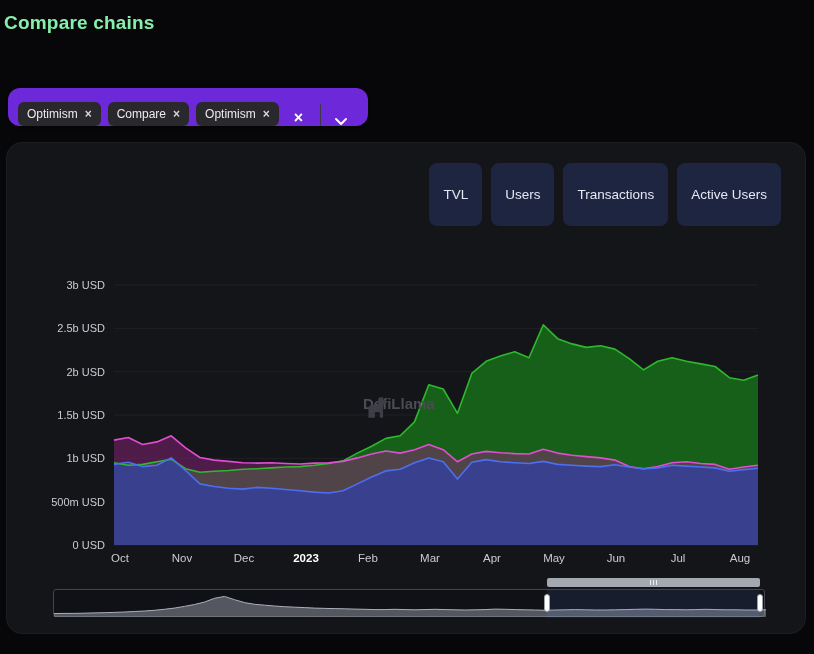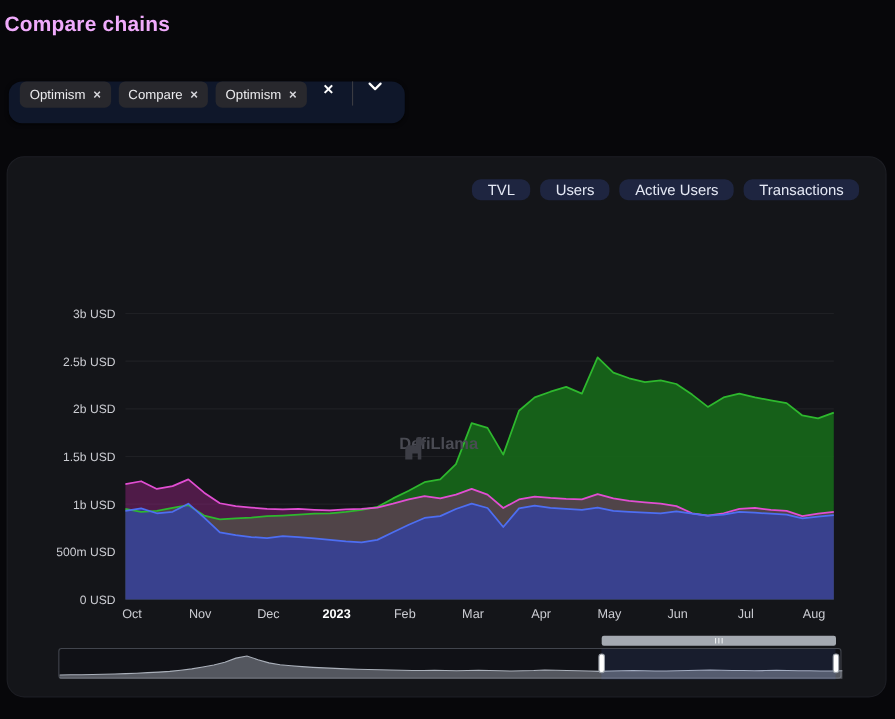--- a/index.html
+++ b/index.html
@@ -6,27 +6,27 @@
   html,body { width: 814px; height: 654px; }
   body {
     background: #07070a;
     font-family: "Liberation Sans", sans-serif;
     position: relative;
     overflow: hidden;
     color: #e8e8ec;
   }
   .page-title {
     position: absolute; left: 4px; top: 12px;
-    font-size: 19px; font-weight: 700; color: #f0abfc; letter-spacing: .2px;
+    font-size: 19px; font-weight: 700; color: #86efac; letter-spacing: .2px;
   }
   
   .chip-bar {
-    position: absolute; left: 8px; top: 74px; height: 38px; width: 360px;
-    background: #0f172a; border-radius: 12px;
-    display: flex; align-items: flex-start; padding: 0 10px; gap: 7px;
+    position: absolute; left: 8px; top: 88px; height: 38px; width: 360px;
+    background: #6d28d9; border-radius: 12px;
+    display: flex; align-items: flex-end; padding: 0 10px; gap: 7px;
     box-shadow: 0 1px 3px rgba(0,0,0,.5);
   }
   .chip {
     display: flex; align-items: center; gap: 7px;
     background: #28282d; border-radius: 6px; padding: 5px 9px;
     font-size: 12px; color: #ebebee; cursor: pointer; white-space: nowrap;
   }
   .chip .x { font-size: 12px; font-weight: 700; color: #d6d6db; line-height: 1; }
   .clear-btn {
     margin-left: 8px; background: none; border: none; color: #ffffff;
@@ -38,21 +38,21 @@
   .card {
     position: absolute; left: 6px; top: 142px; width: 800px; height: 492px;
     background: #141519; border-radius: 16px; border: 1px solid #1d1e24;
   }
   .tabs {
     position: absolute; top: 20px; right: 24px; display: flex; gap: 9px;
   }
   .tab {
     background: #1e2540; color: #e4e8f4; border: none; border-radius: 8px;
     font-family: "Liberation Sans", sans-serif;
-    font-size: 13.5px; padding: 2px 14px; cursor: pointer; white-space: nowrap;
+    font-size: 13.5px; padding: 24px 14px; cursor: pointer; white-space: nowrap;
   }
   .chart-wrap { position: absolute; left: 0; top: 0; width: 800px; height: 440px; }
   .chart-wrap svg { position: absolute; left: 0; top: 0; }
   .ytick { font-size: 11px; fill: #cbccd2; font-family: "Liberation Sans", sans-serif; }
   .xtick { font-size: 11.5px; fill: #cbccd2; font-family: "Liberation Sans", sans-serif; }
   .xtick.bold { fill: #ffffff; font-weight: 700; }
   .watermark {
     position: absolute; left: 356px; top: 252px;
     display: flex; align-items: center; gap: 8px;
     color: #4a4b53; font-weight: 700; font-size: 15px; pointer-events: none;
@@ -100,22 +100,22 @@
     <svg width="14" height="9" viewBox="0 0 14 9">
       <polyline points="2,2 7,7 12,2" fill="none" stroke="#ffffff" stroke-width="2" stroke-linecap="round" stroke-linejoin="round"></polyline>
     </svg>
   </button>
 </div>
 
 <div class="card">
   <div class="tabs">
     <button class="tab">TVL</button>
     <button class="tab">Users</button>
+    <button class="tab">Transactions</button>
     <button class="tab">Active Users</button>
-    <button class="tab">Transactions</button>
   </div>
 
   <div class="chart-wrap">
     <svg id="chart-svg" width="800" height="440" viewBox="0 0 800 440">
         <line x1="107" y1="402" x2="751" y2="402" stroke="rgba(255,255,255,0.05)" stroke-width="1"></line>
         <text x="98" y="406" text-anchor="end" class="ytick">0 USD</text>
         <line x1="107" y1="358.6666666666667" x2="751" y2="358.6666666666667" stroke="rgba(255,255,255,0.05)" stroke-width="1"></line>
         <text x="98" y="362.6666666666667" text-anchor="end" class="ytick">500m USD</text>
         <line x1="107" y1="315.33333333333337" x2="751" y2="315.33333333333337" stroke="rgba(255,255,255,0.05)" stroke-width="1"></line>
         <text x="98" y="319.33333333333337" text-anchor="end" class="ytick">1b USD</text>

